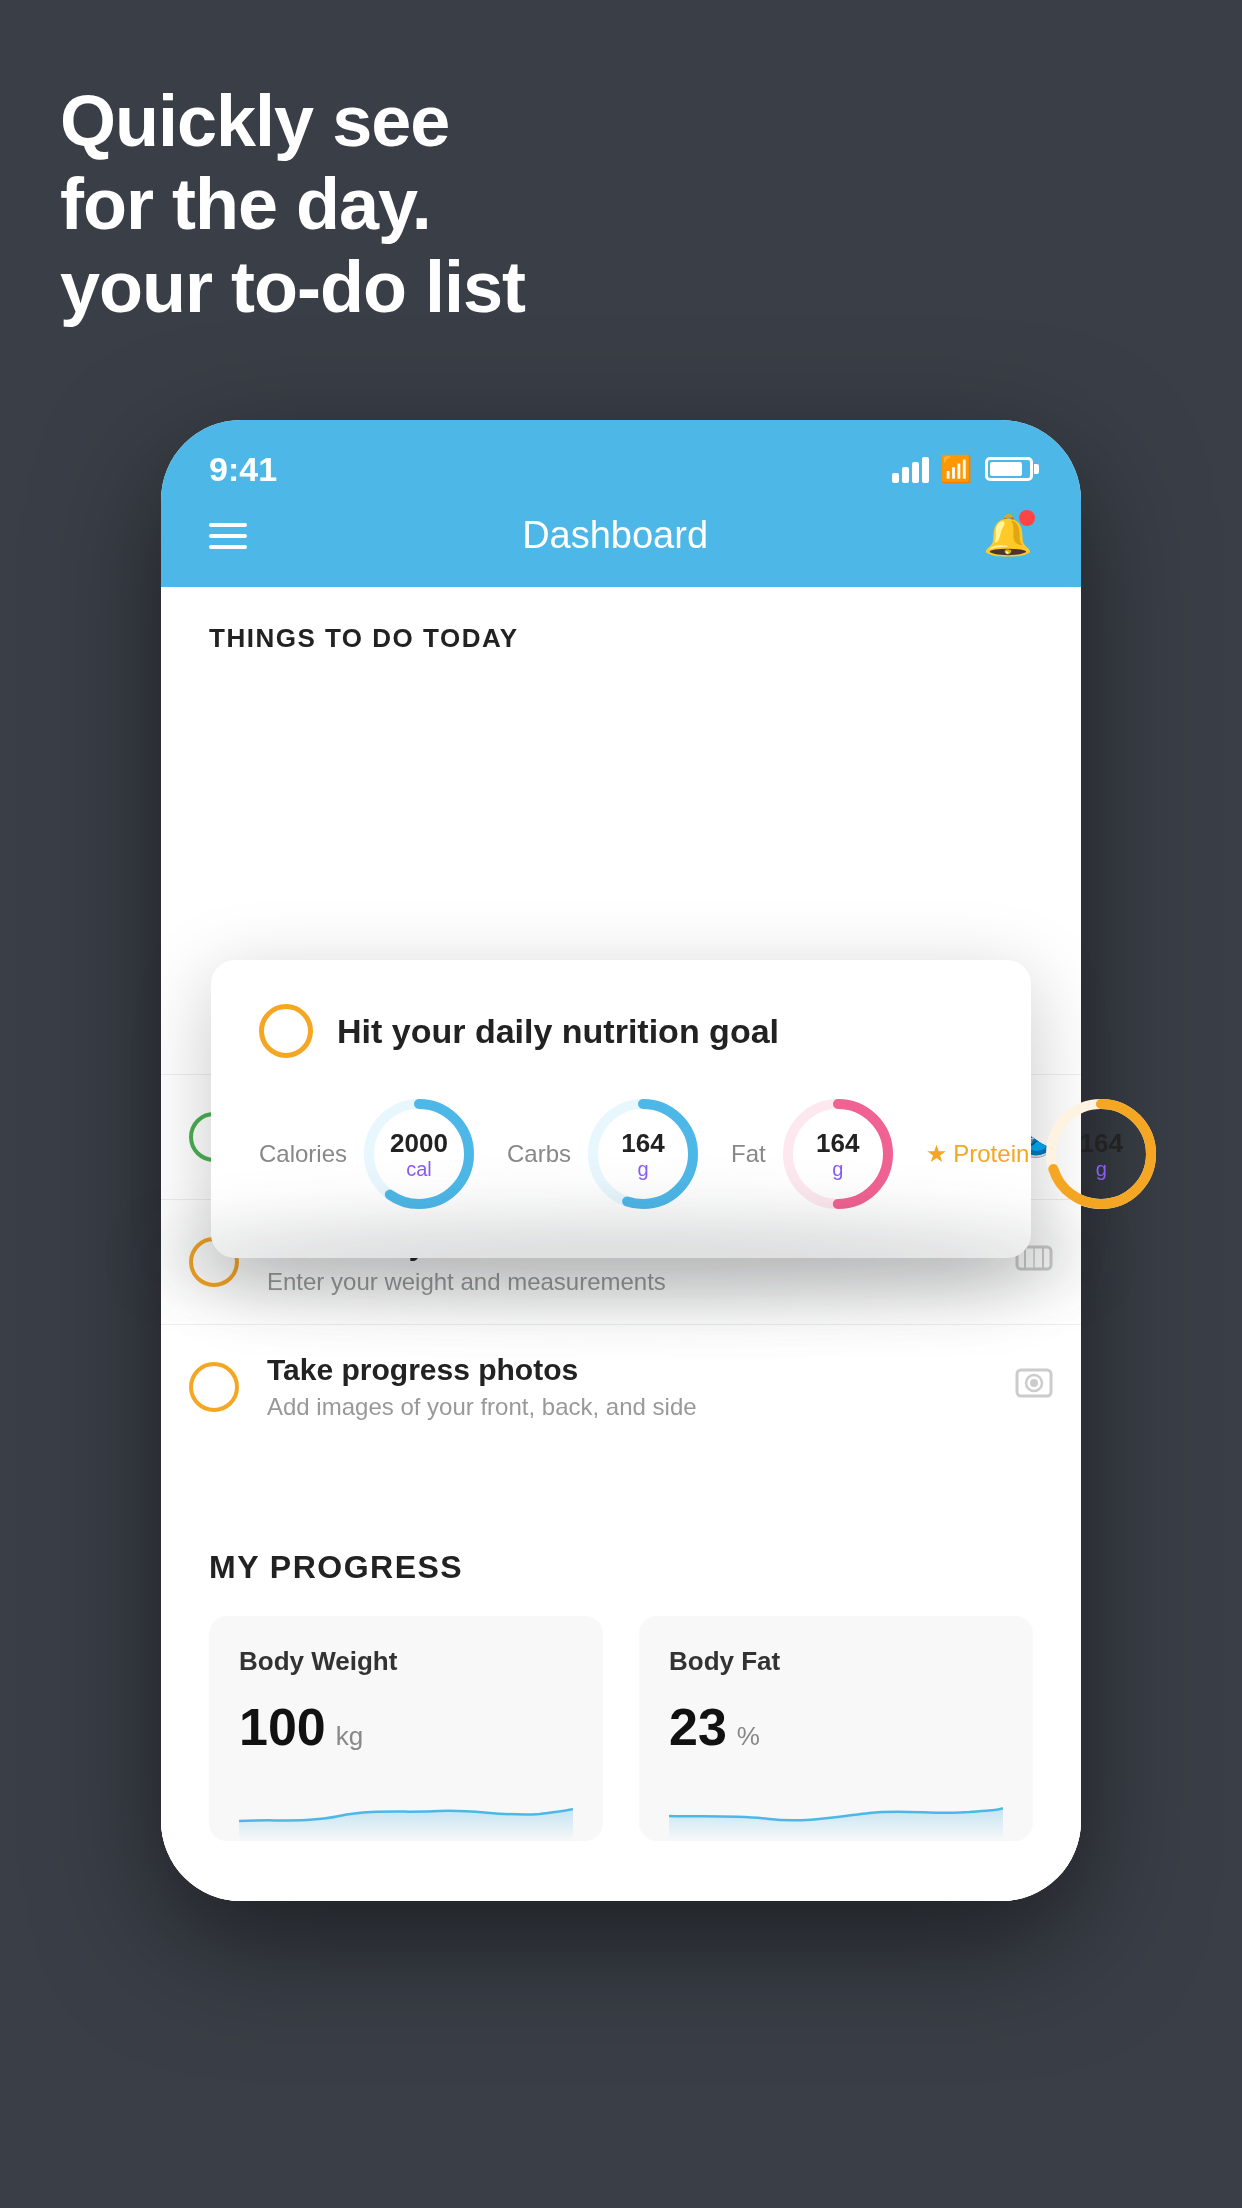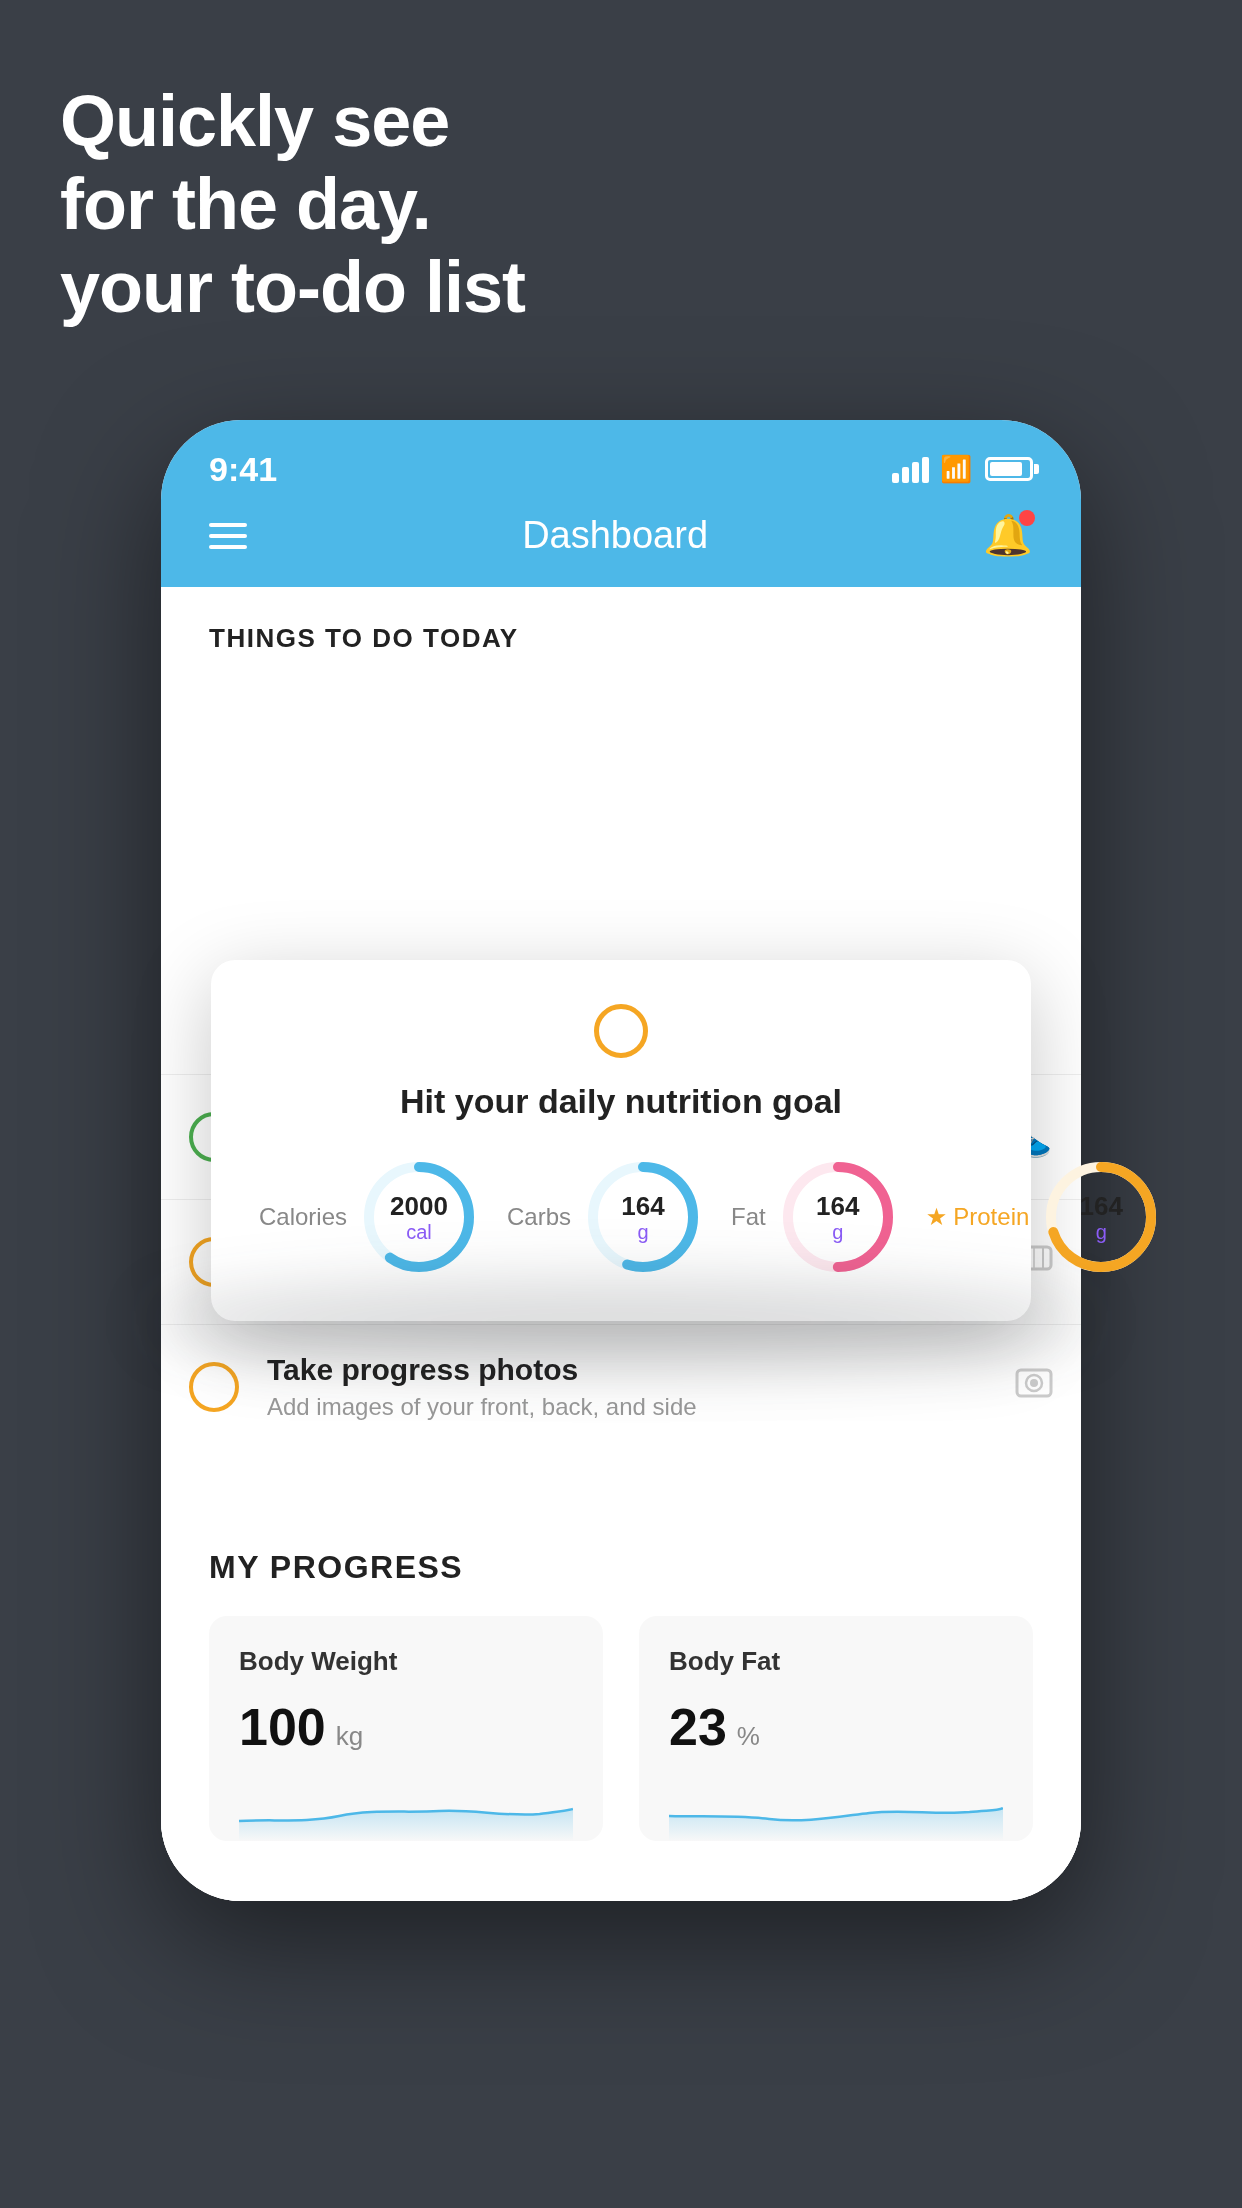--- a/index.html
+++ b/index.html
@@ -187,21 +187,20 @@
       padding: 44px 48px;
       box-shadow: 0 20px 80px rgba(0,0,0,0.22);
       z-index: 10;
     }
 
     .card-title-row {
       display: flex;
       align-items: center;
       gap: 24px;
       margin-bottom: 36px;
-      flex-direction: column;
     }
 
     .circle-check {
       width: 54px;
       height: 54px;
       border: 5px solid #f5a623;
       border-radius: 50%;
       flex-shrink: 0;
     }
 

